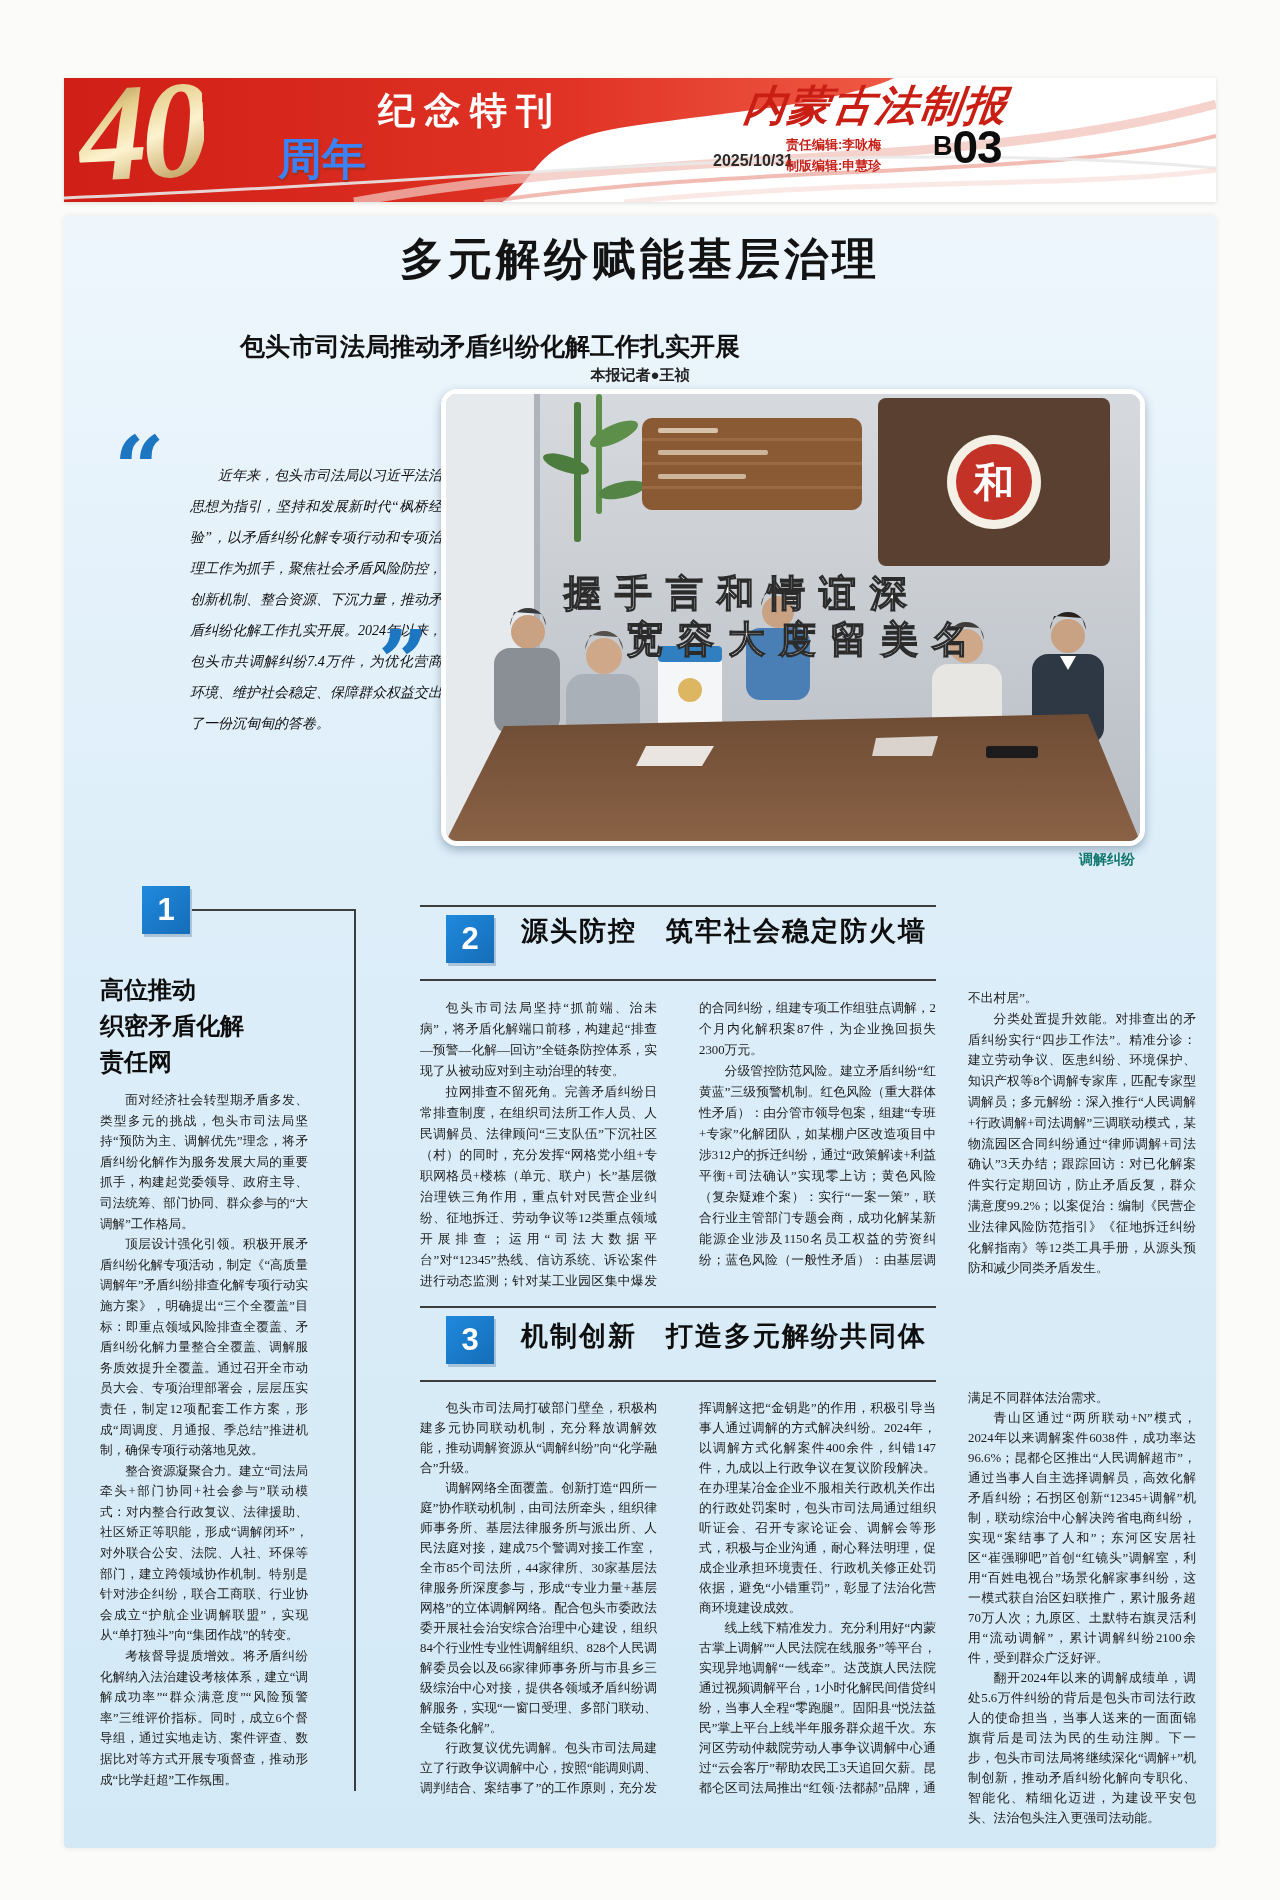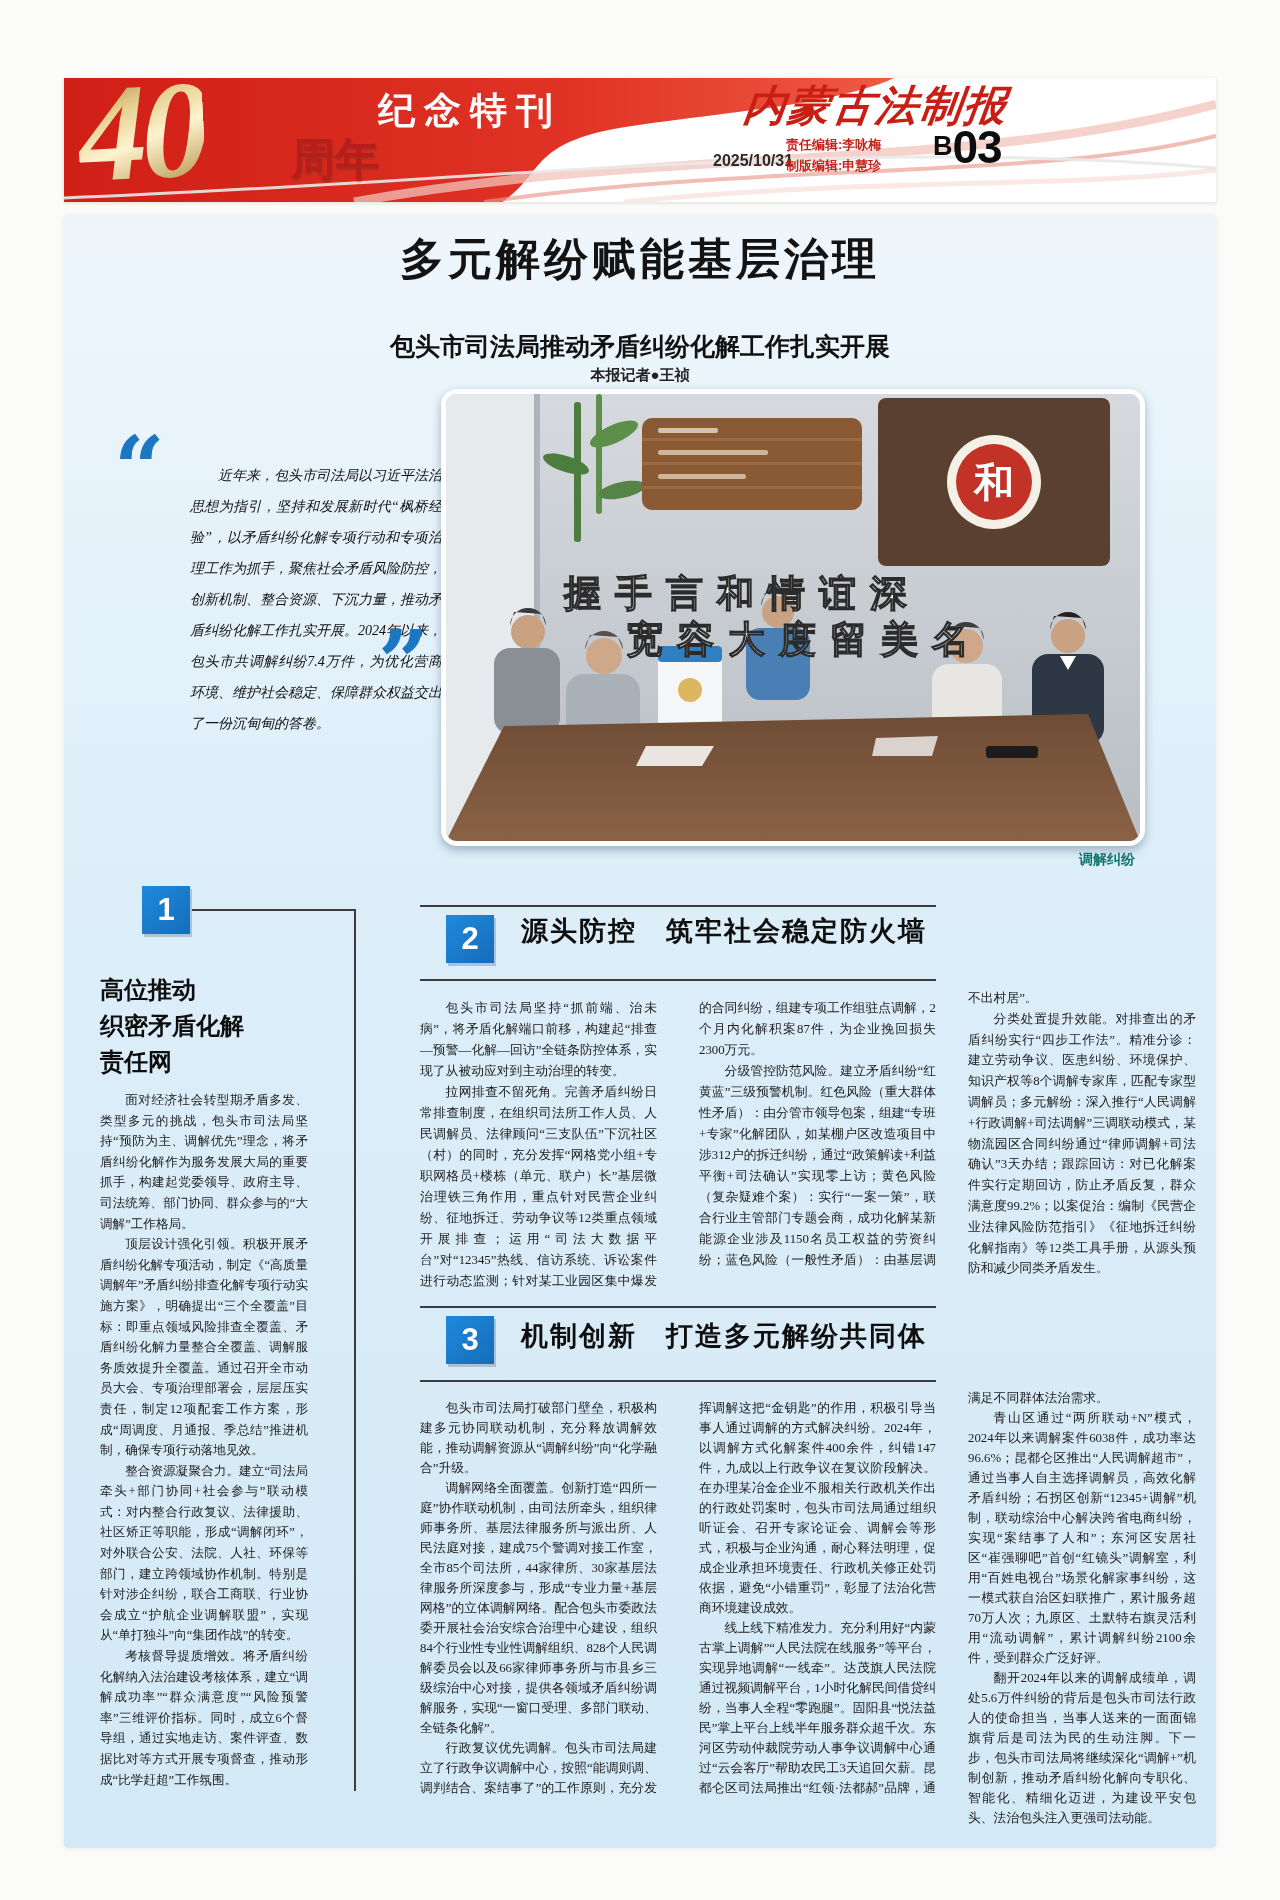--- a/index.html
+++ b/index.html
@@ -5,34 +5,34 @@
   html,body{margin:0;padding:0;}
   body{width:1280px;height:1900px;background:#fbfbfa;font-family:"Liberation Serif","DejaVu Serif",serif;-webkit-font-smoothing:antialiased;}
   #page{position:relative;width:1280px;height:1900px;overflow:hidden;}
 
   
   .banner{position:absolute;left:64px;top:78px;width:1152px;height:124px;background:#ffffff;overflow:hidden;box-shadow:0 1px 4px rgba(0,0,0,.12);}
   .banner svg{position:absolute;left:0;top:0;}
   .num40{position:absolute;left:14px;top:-26px;font-size:138px;font-weight:900;font-style:italic;
     background:linear-gradient(160deg,#8a6a2f 5%,#e6cf8e 35%,#fdf3cf 55%,#b08a3e 90%);
     -webkit-background-clip:text;background-clip:text;color:transparent;transform:rotate(-3deg);letter-spacing:-6px;}
-  .zhounian{position:absolute;left:214px;top:52px;font-size:44px;font-weight:900;color:#b91c1c;text-shadow:1px 2px 2px rgba(90,60,10,.45);margin-left:13px;}
+  .zhounian{position:absolute;left:214px;top:52px;font-size:44px;font-weight:900;color:#3b82f6;text-shadow:1px 2px 2px rgba(90,60,10,.45);}
   .special{position:absolute;left:314px;top:8px;font-size:37px;font-weight:900;color:#ffffff;letter-spacing:9px;font-family:"Liberation Sans","DejaVu Sans",sans-serif;}
   .masthead{position:absolute;left:680px;top:0px;font-size:42px;font-weight:900;font-style:italic;color:#c81e14;transform:skewX(-7deg);letter-spacing:2px;}
   .date{position:absolute;left:604px;top:74px;font-size:16px;font-weight:bold;color:#2b2b2b;font-family:"Liberation Sans","DejaVu Sans",sans-serif;margin-left:45px;}
   .editors{position:absolute;left:722px;top:56px;font-size:13px;font-weight:bold;color:#c7221a;line-height:21px;font-family:"Liberation Sans","DejaVu Sans",sans-serif;}
   .pagecode{position:absolute;left:836px;top:42px;color:#0d0d0d;font-family:"Liberation Sans","DejaVu Sans",sans-serif;margin-left:33px;}
   .pagecode .b{font-size:27px;font-weight:bold;vertical-align:8px;}
   .pagecode .n{font-size:46px;font-weight:900;letter-spacing:-1px;}
 
   
   .panel{position:absolute;left:64px;top:216px;width:1152px;height:1632px;background:linear-gradient(180deg,#eef6fc 0%,#ddeef9 40%,#d3e9f6 100%);border-radius:4px;box-shadow:0 0 6px rgba(0,0,0,.08);}
 
   .headline{position:absolute;left:140px;top:230px;width:1000px;text-align:center;font-size:44px;font-weight:900;color:#131313;letter-spacing:4px;}
-  .subhead{position:absolute;left:240px;top:330px;width:800px;text-align:center;font-size:25px;font-weight:900;color:#111;}
+  .subhead{position:absolute;left:240px;top:330px;width:800px;text-align:left;font-size:25px;font-weight:900;color:#111;}
   .byline{position:absolute;left:240px;top:366px;width:800px;text-align:center;font-size:15px;font-weight:bold;color:#222;}
 
   .quote-open,.quote-close{position:absolute;color:#1d76c2;font-size:88px;font-weight:900;line-height:40px;font-family:"DejaVu Serif",serif;}
   .quote-open{left:114px;top:448px;}
   .quote-close{left:378px;top:642px;}
   .lede{position:absolute;left:190px;top:460px;width:252px;font-size:14px;line-height:31px;text-align:justify;text-indent:2em;color:#101010;font-style:italic;}
 
   
   .photo{position:absolute;left:441px;top:389px;width:694px;height:447px;border:5px solid #fff;border-radius:16px;box-shadow:0 4px 10px rgba(30,60,90,.35);overflow:hidden;background:#c9cdd3;}
   .caption{position:absolute;left:985px;top:851px;width:150px;text-align:right;font-size:14px;font-weight:900;color:#0f766e;}

